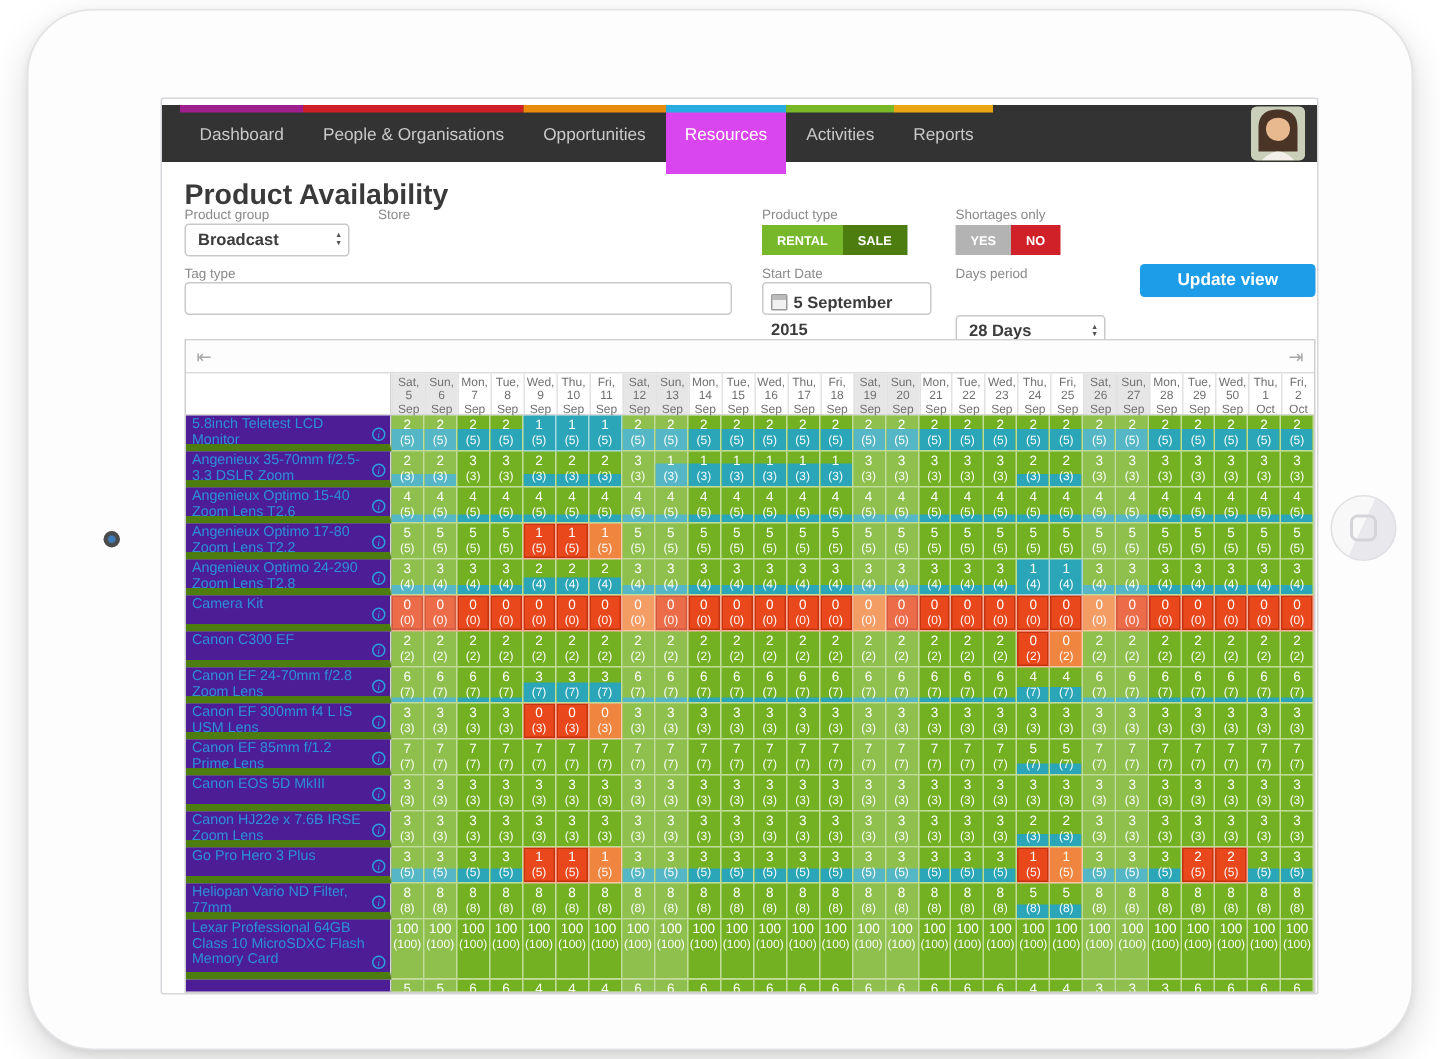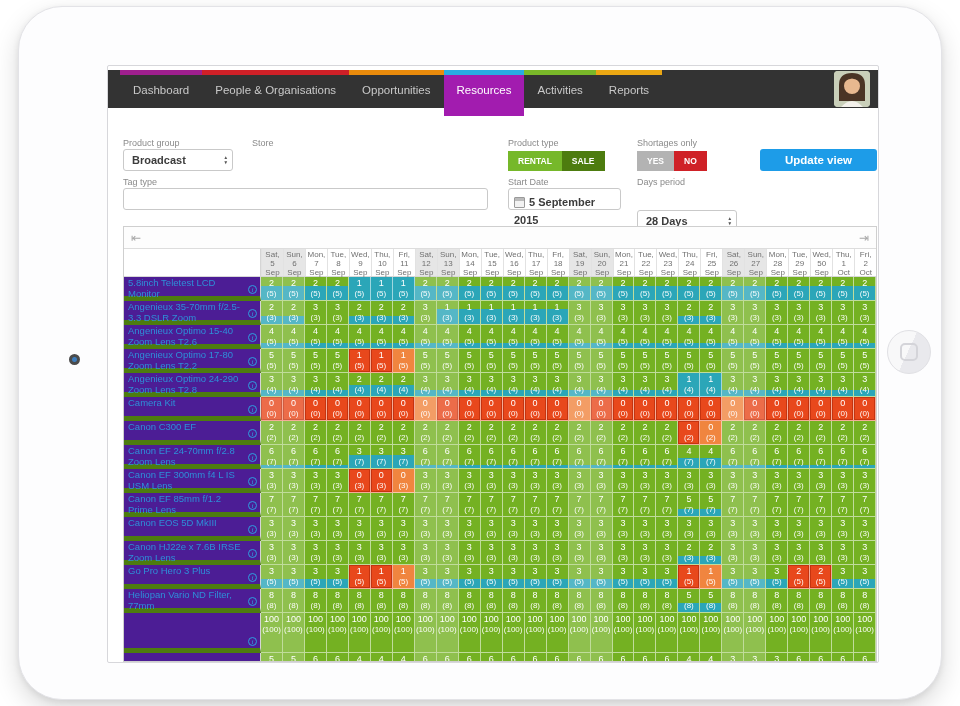--- a/index.html
+++ b/index.html
@@ -18,21 +18,21 @@
   
   .screen{position:absolute;left:88px;top:58px;width:772px;height:598px;background:#fff;
     border:1px solid #d7d7db;border-radius:2px;overflow:hidden;}
 
   
   .navbar{position:relative;margin-top:4px;height:38px;background:#333333;white-space:nowrap;}
   .tabs{position:absolute;left:12px;top:0;height:38px;}
   .tab{position:relative;display:inline-block;vertical-align:top;height:38px;line-height:40px;
     padding:0 13px;color:#c9c9c9;font-size:11.5px;cursor:pointer;}
   .tab::before{content:'';position:absolute;left:0;top:0;right:0;height:5px;background:var(--c);}
-  .tab.active{background:#a21caf;color:#fff;height:46px;z-index:3;}
+  .tab.active{background:#d946ef;color:#fff;height:46px;z-index:3;}
   .user-block{position:absolute;right:52px;top:3px;text-align:right;line-height:1.3;}
   .user-name{color:#fff;font-size:12.5px;}
   .user-branch{color:#29abe2;font-size:10px;font-weight:bold;}
   .pin{display:inline-block;vertical-align:-1px;margin-right:2px;}
   .avatar{position:absolute;right:8px;top:1px;width:36px;height:36px;border-radius:4px;overflow:hidden;background:#b9c4a8;}
 
   
   .title{margin:12px 0 0 15px;font-size:19px;font-weight:bold;color:#3a3a3a;}
   .filters{position:absolute;left:15px;top:66px;width:754px;height:94px;}
   .flabel{position:absolute;font-size:9px;color:#8a8a8a;}
@@ -41,21 +41,21 @@
     line-height:20px;padding:0 18px 0 8px;position:relative;cursor:pointer;}
   .select .arr{position:absolute;right:5px;top:0;height:20px;display:flex;flex-direction:column;justify-content:center;
     font-size:5px;color:#555;line-height:5px;}
   .input{border:1px solid #c9c9c9;border-radius:3px;background:#fff;}
   .token{display:inline-block;margin:2px 0 0 3px;background:#e9e9e9;border:1px solid #cfcfcf;border-radius:2px;
     font-size:10.5px;color:#555;font-weight:bold;padding:0 6px;line-height:15px;cursor:default;}
   .token .x{color:#777;margin-right:3px;cursor:pointer;}
   .toggle{display:inline-block;height:20px;line-height:20px;font-size:8.5px;font-weight:bold;color:#fff;
     padding:0 10px;cursor:pointer;}
   .btn-update{border:none;border-radius:3px;background:#1d9ce8;color:#fff;font-size:11.5px;font-weight:bold;
-    width:117px;height:22px;cursor:pointer;}
+    width:117px;height:22px;cursor:pointer;margin-top:27px;}
   .cal{display:inline-block;width:11px;height:11px;border:1px solid #9a9a9a;border-radius:1px;vertical-align:-2px;
     margin-right:4px;background:linear-gradient(#bbb 0 3px,#f2f2f2 3px);}
   .datetxt{font-size:11px;font-weight:bold;color:#3c3c3c;}
 
   
   .grid{position:absolute;left:15px;top:160px;width:754px;bottom:0;border:1px solid #cfcfcf;overflow:hidden;background:#fff;}
   .pager{height:22px;line-height:22px;border-bottom:1px solid #ddd;background:#fdfdfd;display:flex;
     justify-content:space-between;color:#a8a8a8;font-size:12px;padding:0 7px;}
   .pager span{cursor:pointer;}
   .ghead{display:flex;height:28px;border-bottom:1px solid #d8d8d8;}
@@ -100,20 +100,21 @@
           <svg width="36" height="36" viewBox="0 0 36 36">
             <rect width="36" height="36" fill="#c9cfb9"></rect>
             <path d="M5 14 Q5 2 18 2 Q31 2 31 14 L31 30 L5 30 Z" fill="#4a3425"></path>
             <circle cx="18" cy="15" r="8" fill="#e8b88f"></circle>
             <path d="M10 11 Q18 4 26 11 L26 8 Q18 2 10 8 Z" fill="#4a3425"></path>
             <path d="M7 36 Q18 24 29 36 Z" fill="#f3f0ea"></path>
           </svg>
         </div>
       </div>
 
+      <div class="title">Product Availability</div>
 
       <div class="filters">
         <div class="flabel" style="left:0;top:6px">Product group</div>
         <div class="fctrl select" style="left:0;top:17px;width:110px">
           <span>Broadcast</span>
           <span class="arr">
               <span>▴</span>
               <span>▾</span>
             </span>
         </div>
@@ -1981,20 +1982,21 @@
                 <span class="v">8</span>
                 <span class="t">(8)</span>
               </div>
               <div class="cell">
                 <span class="v">8</span>
                 <span class="t">(8)</span>
               </div>
             </div>
             <div class="grow tall">
               <div class="ncell">
+                <span class="plink">Lexar Professional 64GB Class 10 MicroSDXC Flash Memory Card</span>
                 <span class="info">i</span>
               </div>
               <div class="cell wk">
                 <span class="v">100</span>
                 <span class="t">(100)</span>
               </div>
               <div class="cell wk">
                 <span class="v">100</span>
                 <span class="t">(100)</span>
               </div>

